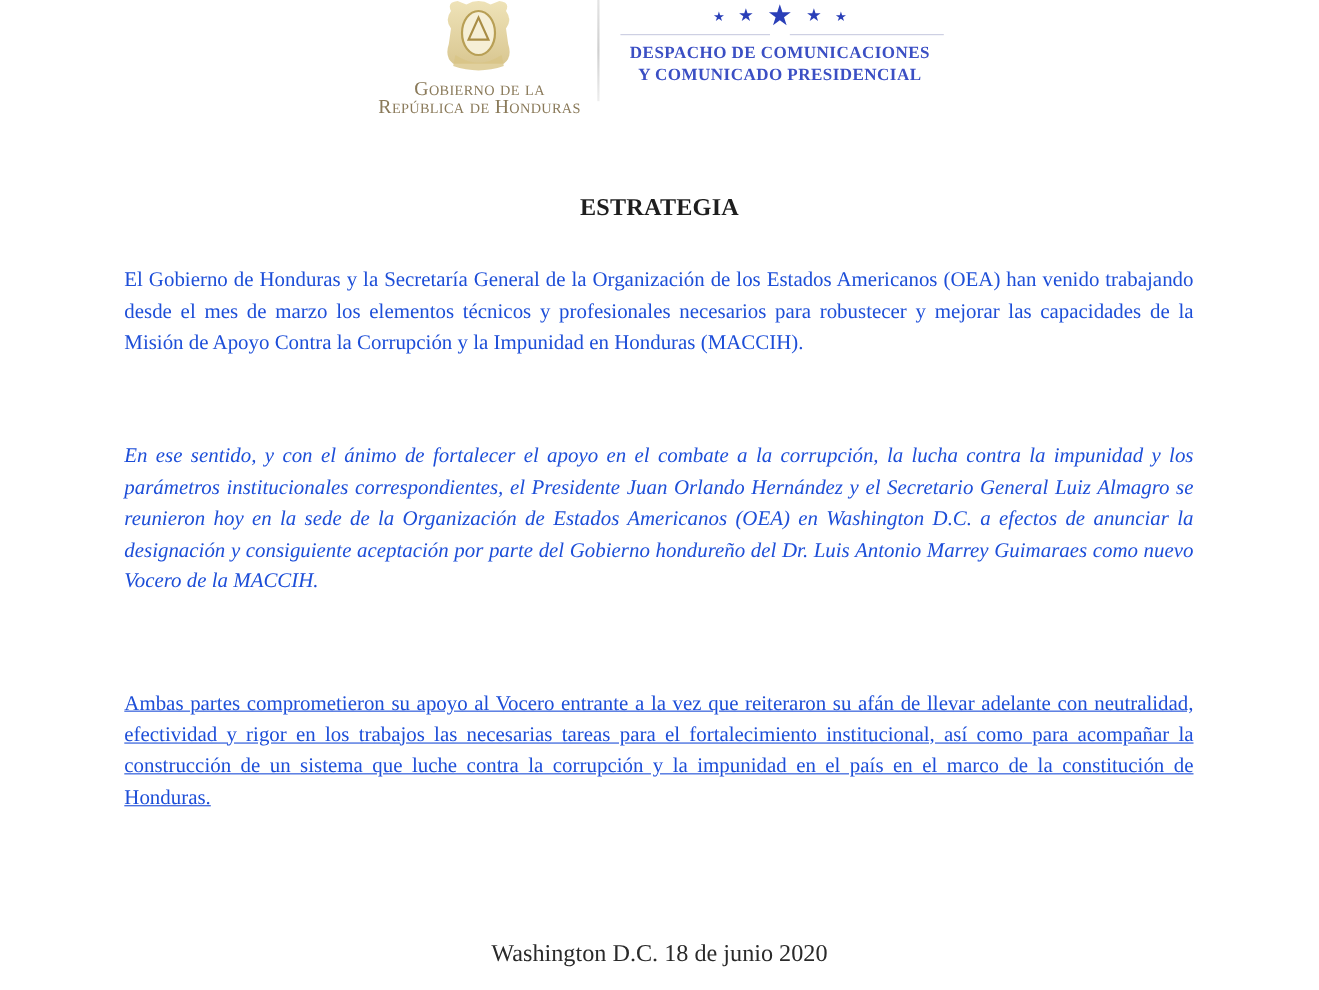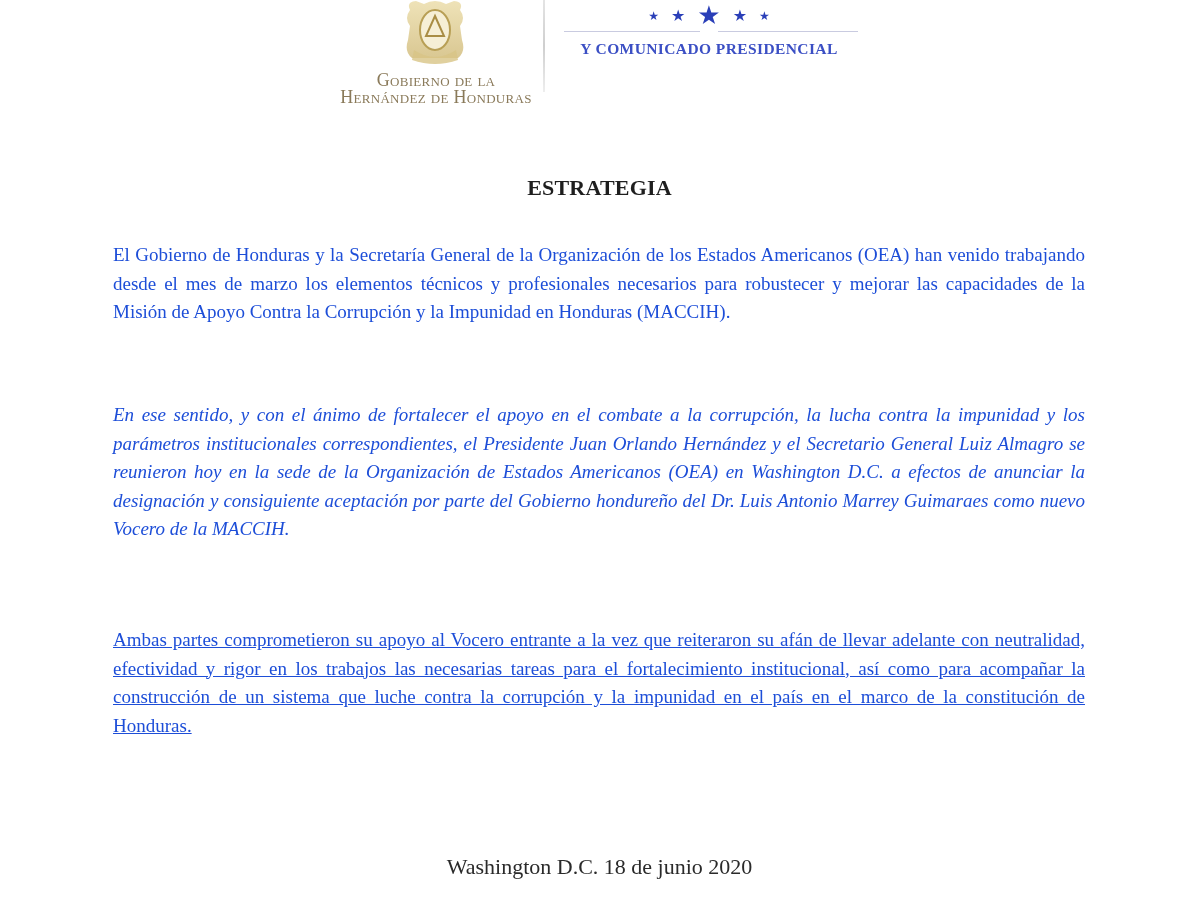--- a/index.html
+++ b/index.html
@@ -140,33 +140,34 @@
           <stop offset="1" stop-color="#cdb56e"></stop>
         </linearGradient>
       </defs>
       <path d="M10 10 Q6 2 16 1 L24 4 Q35 -2 46 4 L54 1 Q64 2 60 10 Q66 18 60 26 L62 40 Q66 52 58 58 L12 58 Q4 52 8 40 L10 26 Q4 18 10 10 Z" fill="url(#gold)" opacity="0.75"></path>
       <ellipse cx="35" cy="30" rx="15" ry="20" fill="#f6efd6" stroke="#b89f55" stroke-width="2"></ellipse>
       <path d="M35 16 L44 36 L26 36 Z" fill="none" stroke="#a98d45" stroke-width="2"></path>
       <path d="M14 50 Q35 64 56 50 L58 60 Q35 68 12 60 Z" fill="#d8c486" opacity="0.8"></path>
     </svg>
     <div class="gov-name">
       <div>Gobierno de la</div>
-      <div>Hernández de Honduras</div>
+      <div>República de Honduras</div>
     </div>
   </div>
 
   <div class="vsep"></div>
 
   <div class="office-logo">
     <div class="stars">
       <span class="star-small">★</span><span class="star-mid">★</span><span class="star-big">★</span><span class="star-mid">★</span><span class="star-small">★</span>
     </div>
     <div class="star-rule" style="left:8px;width:136px;"></div>
     <div class="star-rule" style="left:162px;width:140px;"></div>
     <div class="office-name">
+      <div>DESPACHO DE COMUNICACIONES</div>
       <div>Y COMUNICADO PRESIDENCIAL</div>
     </div>
   </div>
 </div>
 
 <div class="title">ESTRATEGIA</div>
 
 <p class="para p1" style="margin:0;">El Gobierno de Honduras y la Secretaría General de la Organización de los Estados Americanos (OEA) han venido trabajando desde el mes de marzo los elementos técnicos y profesionales necesarios para robustecer y mejorar las capacidades de la Misión de Apoyo Contra la Corrupción y la Impunidad en Honduras (MACCIH).</p>
 <p class="para p2" style="margin:0;">En ese sentido, y con el ánimo de fortalecer el apoyo en el combate a la corrupción, la lucha contra la impunidad y los parámetros institucionales correspondientes, el Presidente Juan Orlando Hernández y el Secretario General Luiz Almagro se reunieron hoy en la sede de la Organización de Estados Americanos (OEA) en Washington D.C. a efectos de anunciar la designación y consiguiente aceptación por parte del Gobierno hondureño del Dr. Luis Antonio Marrey Guimaraes como nuevo Vocero de la MACCIH.</p>
 <p class="para p3" style="margin:0;">Ambas partes comprometieron su apoyo al Vocero entrante a la vez que reiteraron su afán de llevar adelante con neutralidad, efectividad y rigor en los trabajos las necesarias tareas para el fortalecimiento institucional, así como para acompañar la construcción de un sistema que luche contra la corrupción y la impunidad en el país en el marco de la constitución de Honduras.</p>

